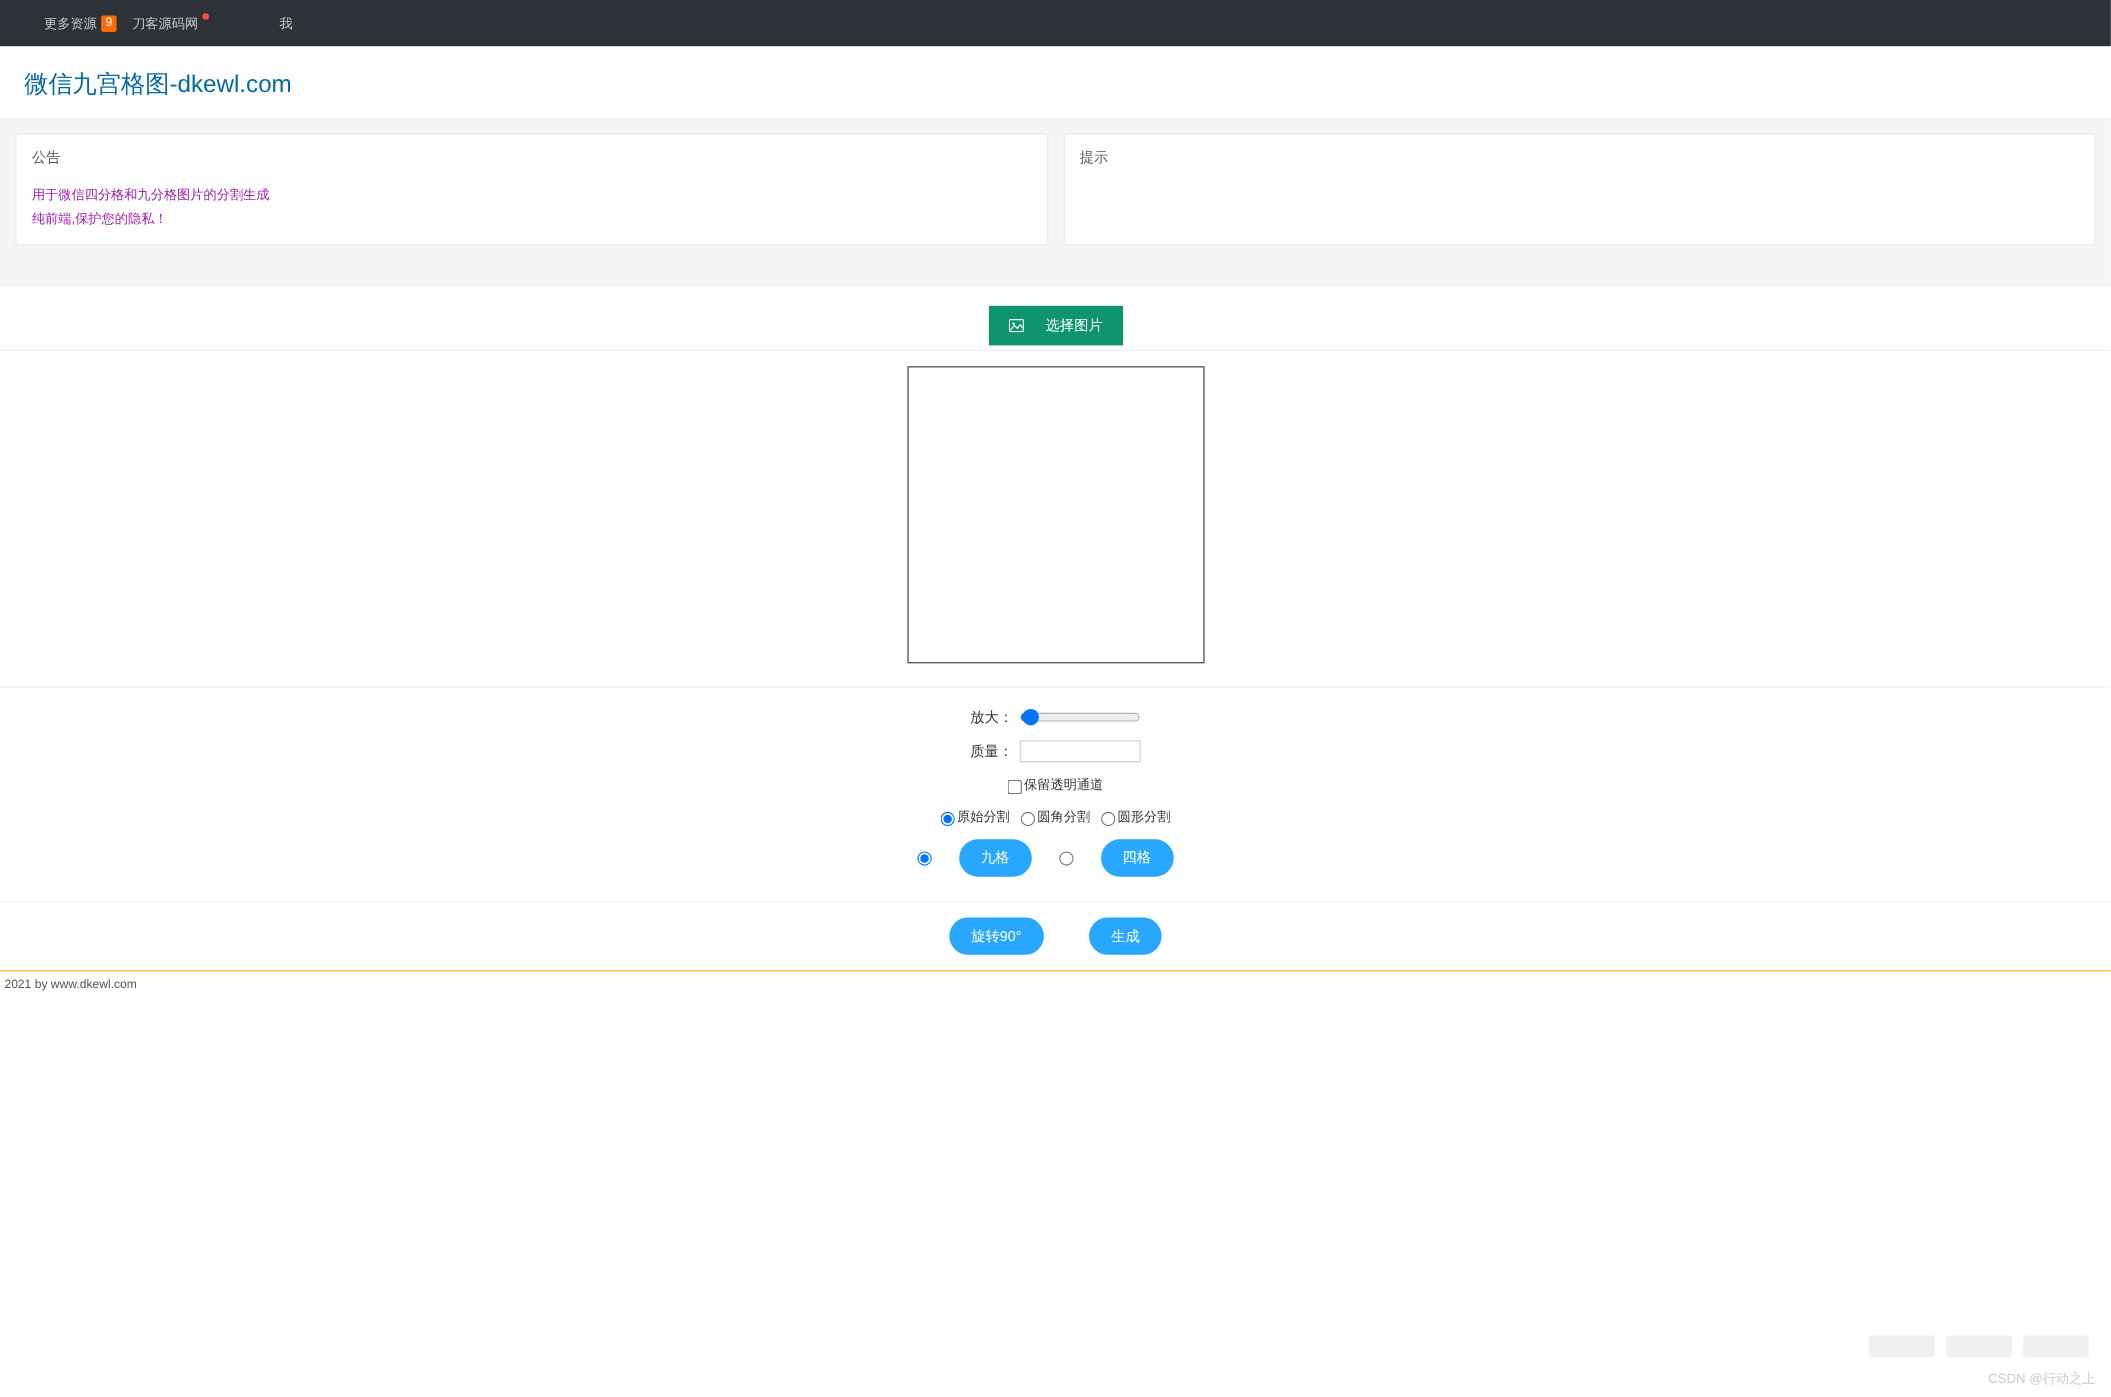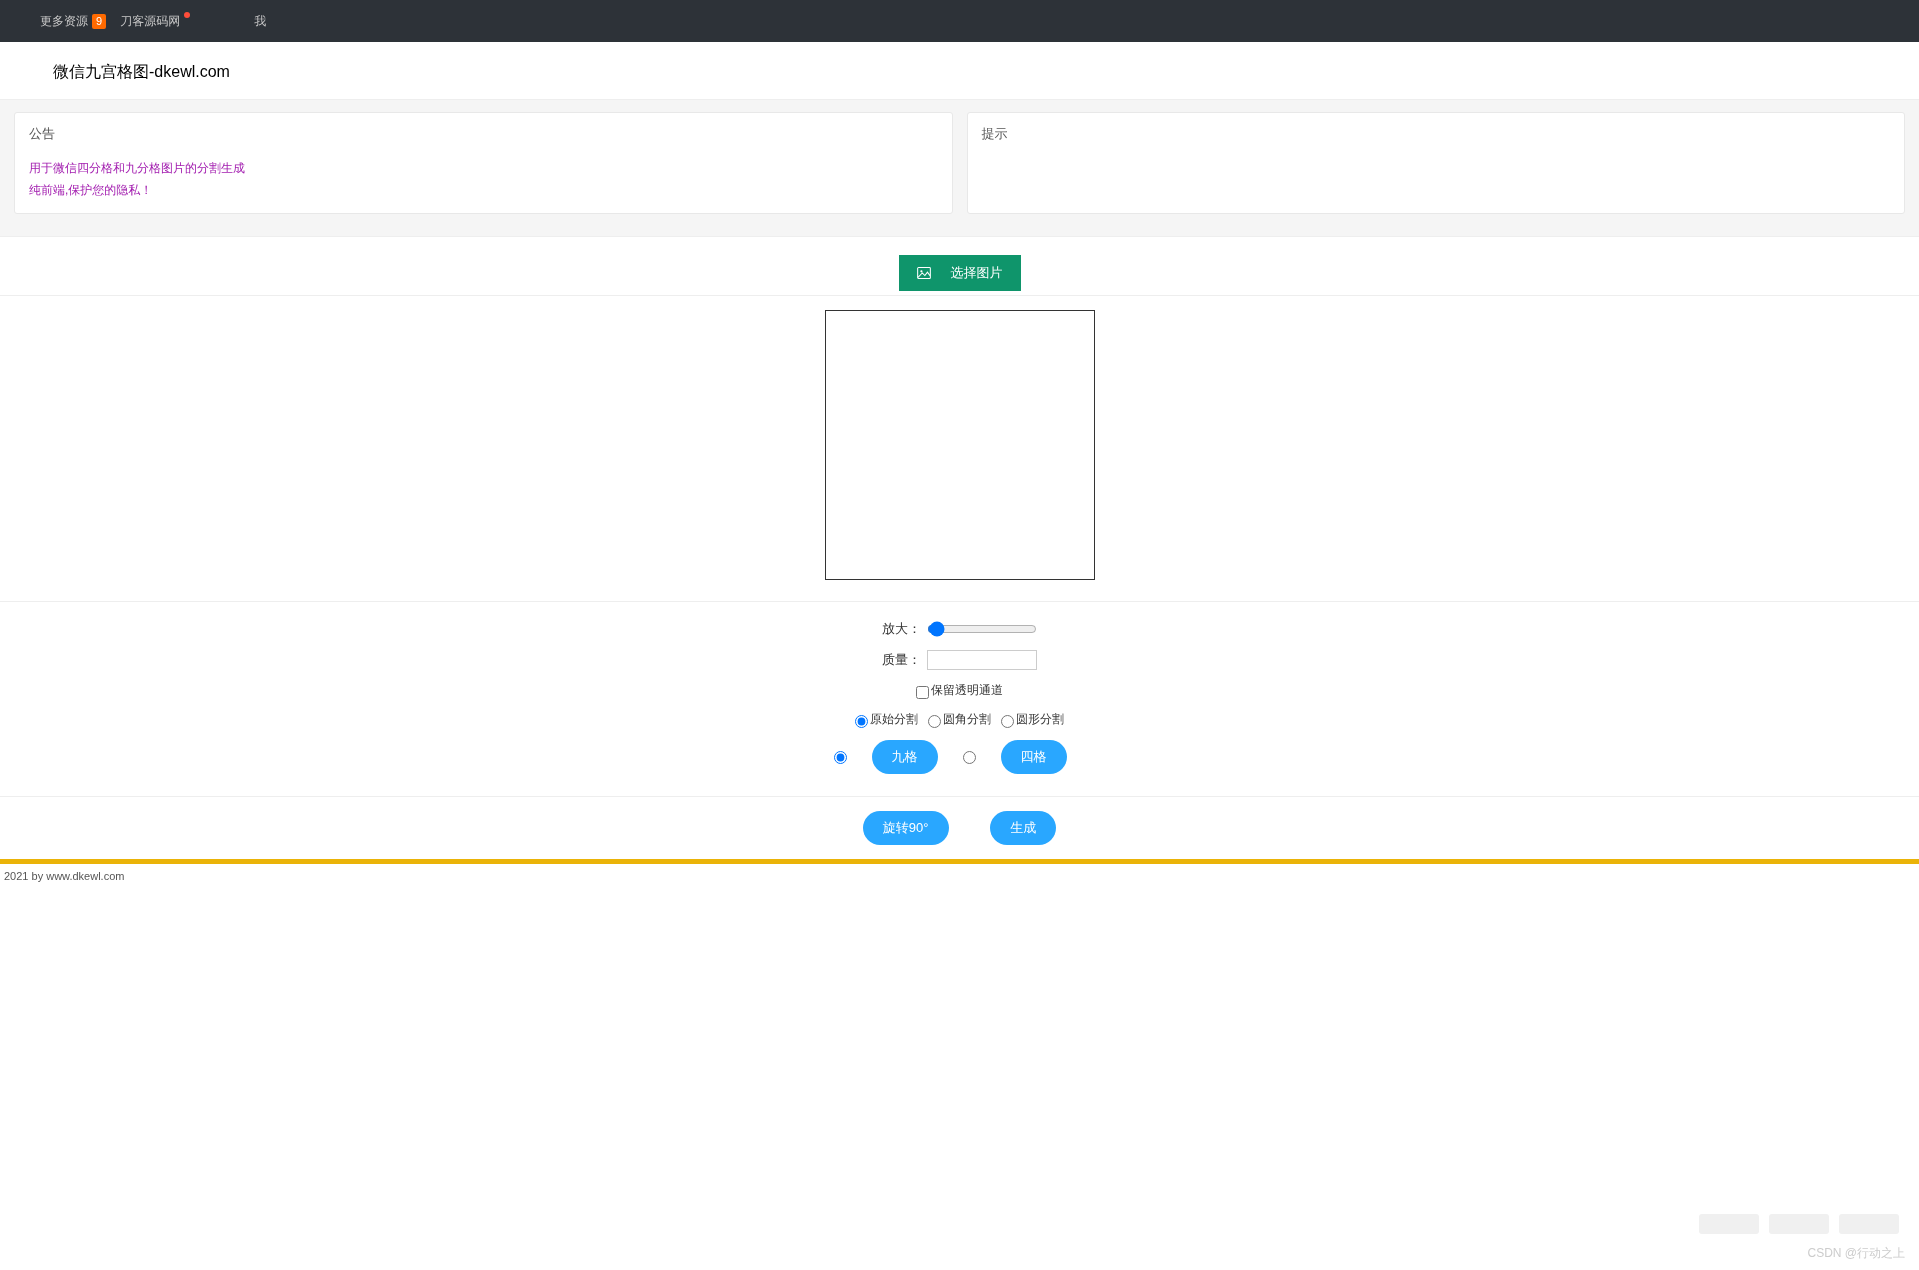--- a/index.html
+++ b/index.html
@@ -5,44 +5,44 @@
     * { margin: 0; padding: 0; box-sizing: border-box; }
     body { font-family: "Helvetica Neue", Helvetica, "PingFang SC", "Hiragino Sans GB", "Microsoft YaHei", Arial, sans-serif; font-size: 13px; color: #333; background: #fff; }
     
     .top-nav { background: #2d3238; height: 42px; display: flex; align-items: center; padding: 0 40px; gap: 14px; }
     .nav-item { color: #c8c8c8; font-size: 12px; display: inline-flex; align-items: center; gap: 4px; position: relative; cursor: pointer; }
     .badge-orange { background: #ff6a00; color: #fff; font-size: 11px; padding: 0 4px; border-radius: 2px; line-height: 15px; }
     .dot-red { width: 6px; height: 6px; background: #ff4d3a; border-radius: 50%; position: relative; top: -6px; }
     .nav-spacer { width: 36px; }
     
     .page-title-wrap { padding: 20px 22px 8px; }
-    .page-title { font-size: 16px; font-weight: 400; color: #000000; margin-left: 31px; }
+    .page-title { font-size: 22px; font-weight: 400; color: #0369a1; }
     
-    .info-row { display: flex; gap: 14px; padding: 12px 14px 22px; background: #f5f5f5; border-top: 1px solid #eee; border-bottom: 1px solid #eee; margin-top: 8px; }
+    .info-row { display: flex; gap: 14px; padding: 12px 14px 36px; background: #f5f5f5; border-top: 1px solid #eee; border-bottom: 1px solid #eee; margin-top: 8px; }
     .card { background: #fff; border: 1px solid #e8e8e8; border-radius: 3px; flex: 1; padding: 12px 14px; }
     .card-title { font-size: 13px; color: #555; margin-bottom: 14px; }
     .card-line { font-size: 12px; color: #a21caf; line-height: 22px; }
     
     .select-row { text-align: center; padding: 18px 0 4px; border-bottom: 1px solid #eee; }
     .btn-green { background: #0f956b; color: #ffffff; border: none; padding: 9px 18px; font-size: 13px; display: inline-flex; align-items: center; gap: 20px; cursor: pointer; }
     .img-icon { width: 14px; height: 12px; }
     
     .canvas-wrap { text-align: center; padding: 14px 0 18px; border-bottom: 1px solid #eee; }
     .canvas-box { width: 270px; height: 270px; border: 1px solid #333; display: inline-block; background: #fff; }
     
     .controls { text-align: center; padding: 18px 0 10px; border-bottom: 1px solid #eee; }
     .ctrl-row { margin-bottom: 12px; display: flex; justify-content: center; align-items: center; gap: 6px; font-size: 13px; }
     .slider { width: 110px; height: 14px; vertical-align: middle; }
     .numbox { width: 110px; height: 20px; border: 1px solid #ccc; }
     .radio-item { display: inline-flex; align-items: flex-end; margin: 0 2px; font-size: 12px; }
     .radio-item input { margin-right: 2px; }
     .btn-blue { background: #29a7ff; color: #fff; border: none; padding: 8px 20px; border-radius: 18px; font-size: 13px; cursor: pointer; margin: 0 19px; }
     .inline-radio { vertical-align: middle; }
     
-    .action-row { text-align: center; padding: 14px 17px; border-bottom: 5px solid #eab308; }
+    .action-row { text-align: center; padding: 14px 17px; border-bottom: 1px solid #eab308; }
     
     .footer { font-size: 11px; color: #555; padding: 6px 4px; }
     .watermark { position: fixed; bottom: 8px; right: 14px; color: #ccc; font-size: 12px; }
     .faint-group { position: fixed; bottom: 36px; right: 20px; display: flex; gap: 10px; opacity: 0.06; }
     .faint-box { width: 60px; height: 20px; background: #000; border-radius: 3px; }
   </style>
 </head>
 <body>
 
 <div class="top-nav">

